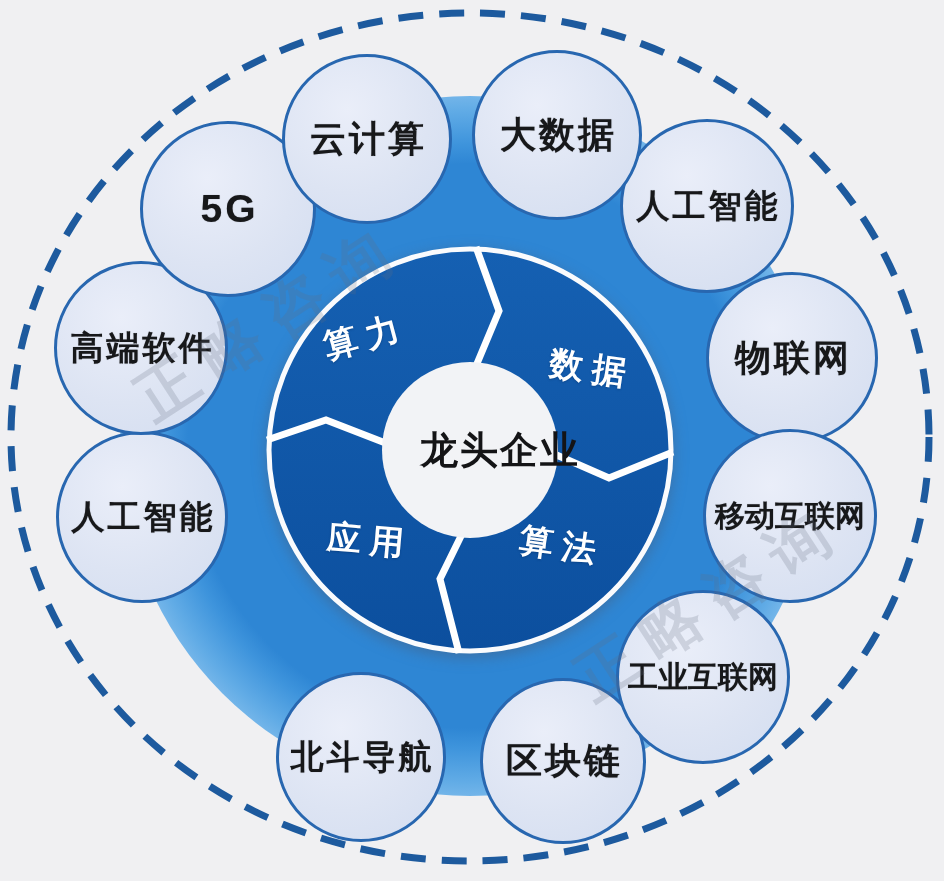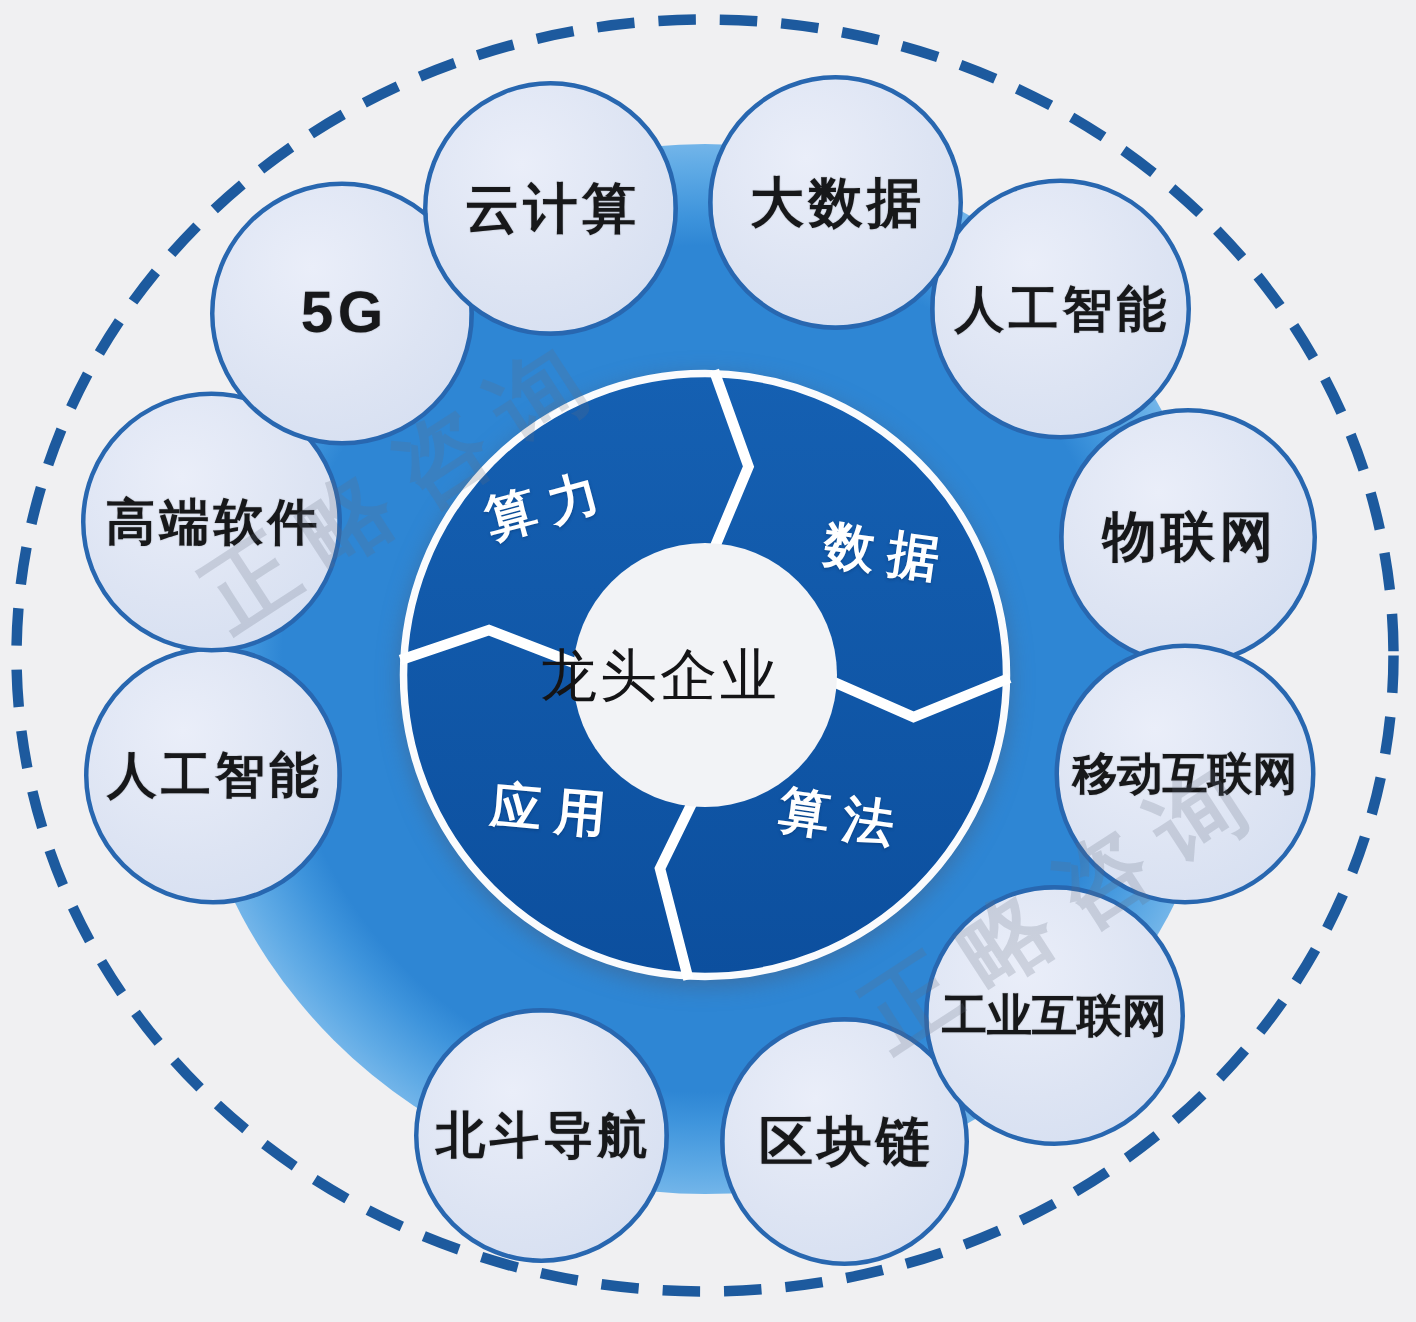--- a/index.html
+++ b/index.html
@@ -31,21 +31,21 @@
   .sat.tight span{letter-spacing:0;padding-left:0;}
   .f36{font-size:36px;} .f33{font-size:33px;} .f31{font-size:30px;justify-content:center;}
   .sat.latin{font-family:"Liberation Sans",sans-serif;font-size:39px;letter-spacing:1px;}
   
   .seg{
     position:absolute;width:180px;text-align:center;color:#ffffff;font-weight:700;
     font-size:34px;letter-spacing:9px;text-shadow:0 1px 2px rgba(0,40,90,.35);
     pointer-events:none;
   }
   .hub-center{
-    position:absolute;width:220px;text-align:left;color:#141416;font-weight:400;
+    position:absolute;width:220px;text-align:right;color:#141416;font-weight:700;
     font-size:38px;letter-spacing:2px;pointer-events:none;
   }
   
   .wm{
     position:absolute;width:360px;text-align:center;
     color:rgba(100,110,128,0.22);font-size:60px;font-weight:700;letter-spacing:16px;
     transform:rotate(-33deg);pointer-events:none;white-space:nowrap;
   }
   .donut-shadow{filter:drop-shadow(0 4px 7px rgba(70,95,130,.55));}
 </style>

